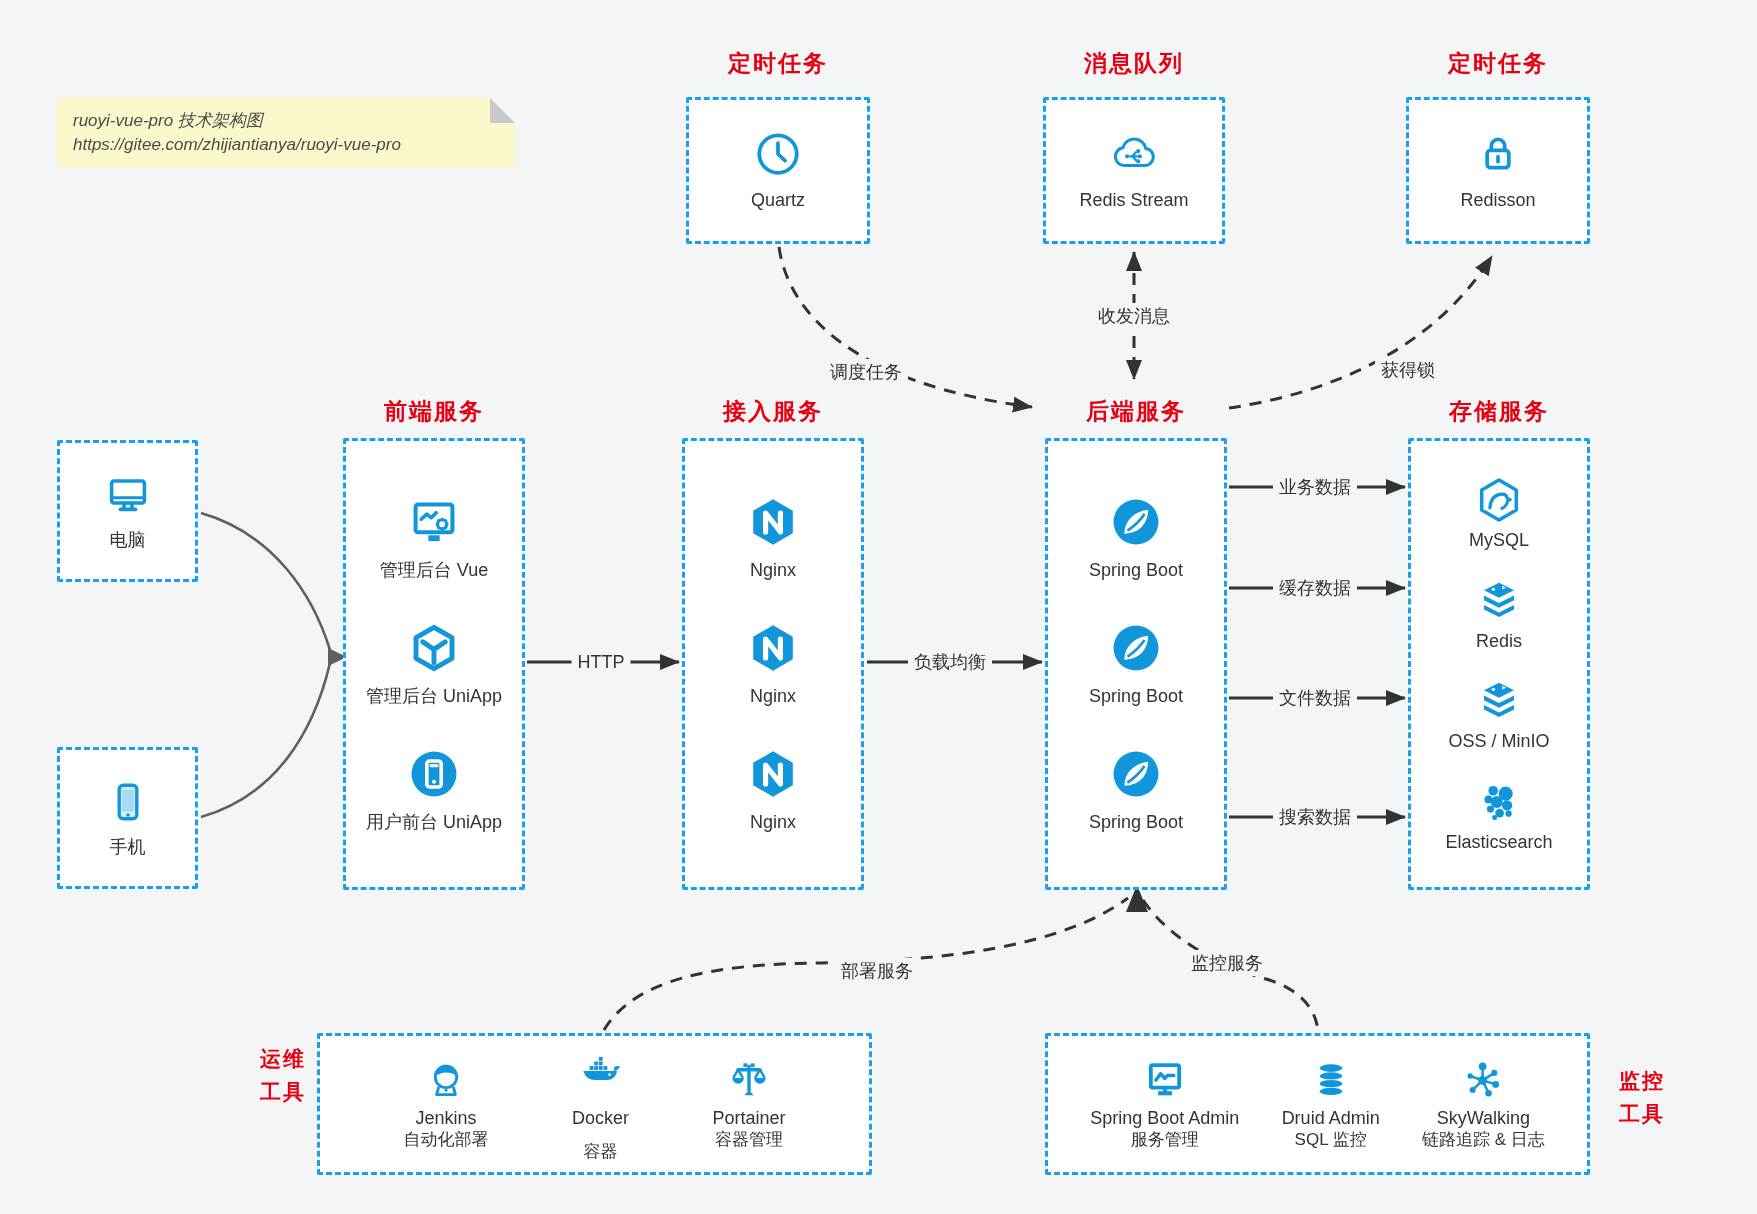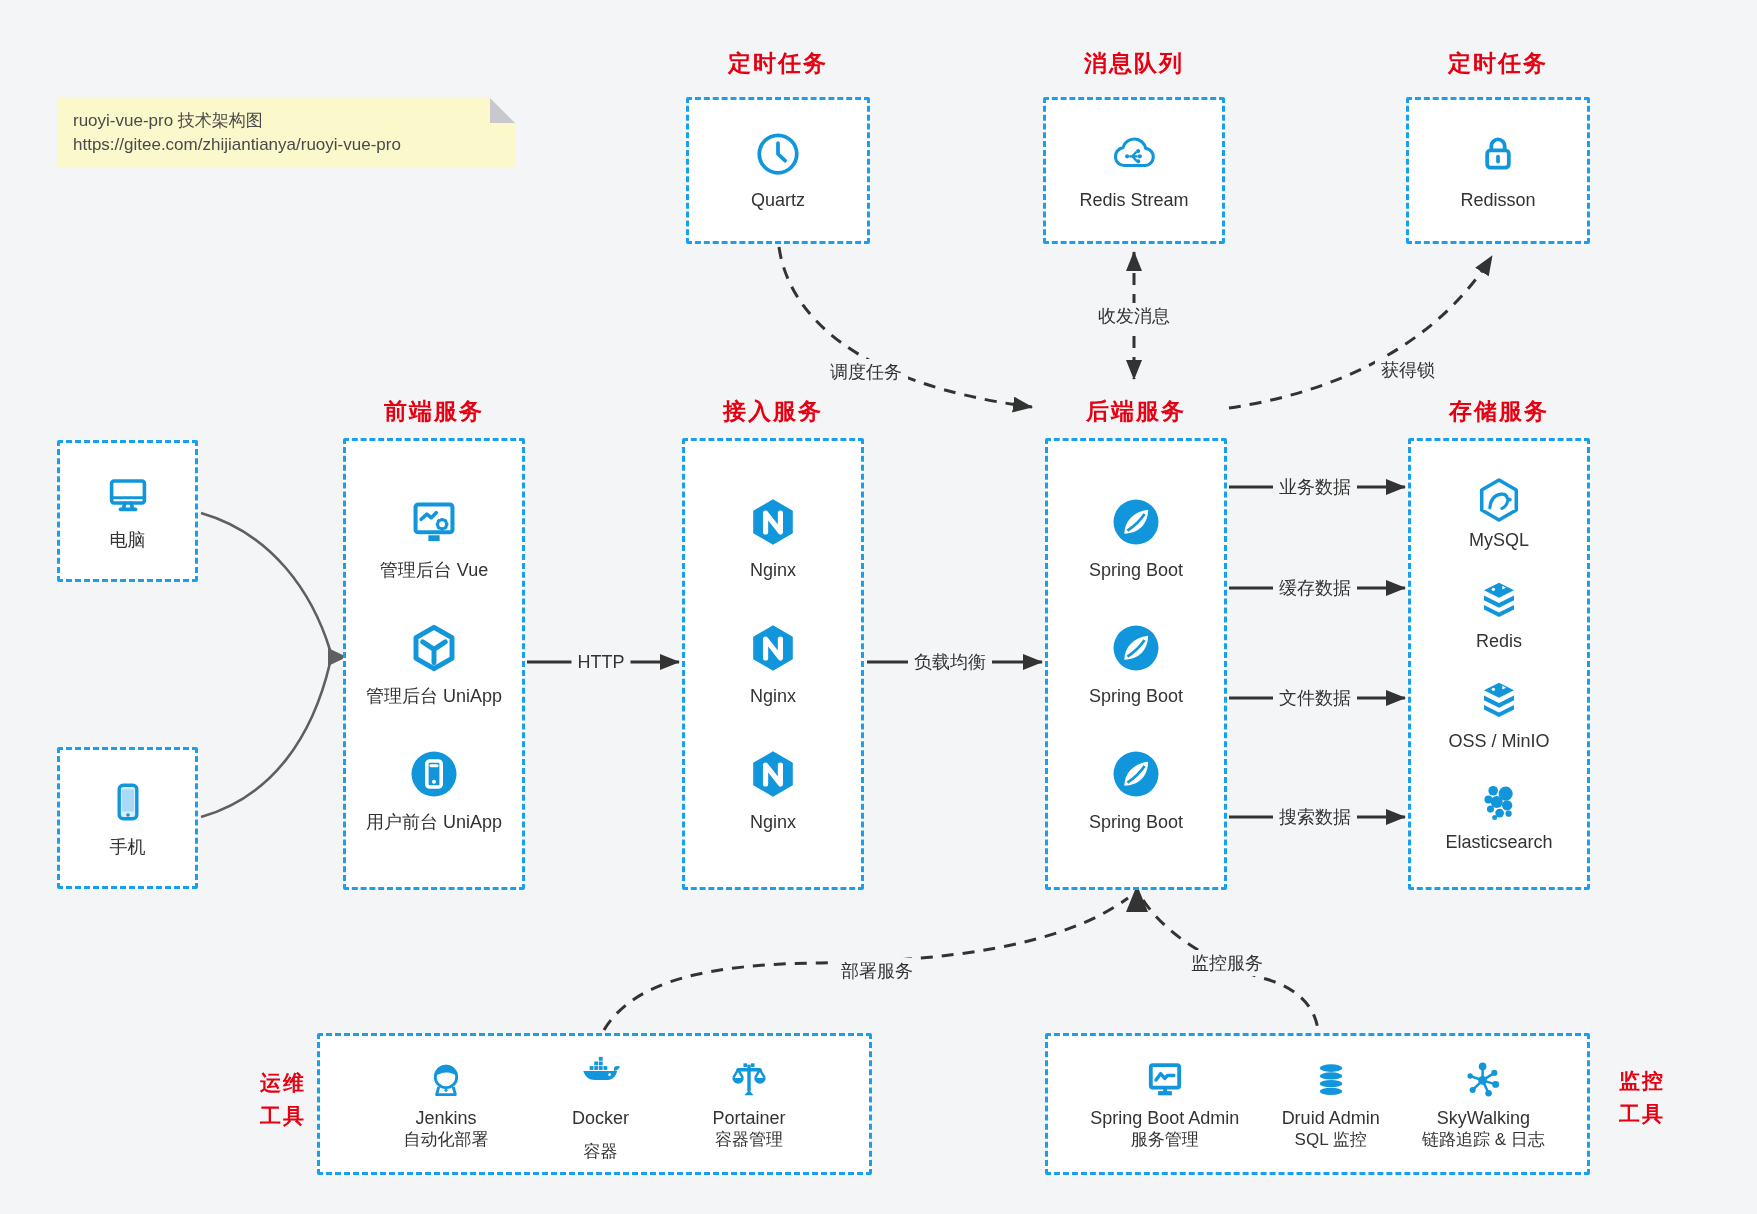--- a/index.html
+++ b/index.html
@@ -11,21 +11,21 @@
   .item{display:flex;flex-direction:column;align-items:center;gap:10px;}
   .icon{color:#1296db;display:block;}
   .i54{width:54px;height:54px;} .i50{width:50px;height:50px;} .i48{width:48px;height:48px;} .i46{width:46px;height:46px;}
   .label{font-size:18px;color:#333;white-space:nowrap;line-height:1.25;text-align:center;}
   .sub{font-size:17px;color:#333;white-space:nowrap;line-height:1.3;text-align:center;}
   .gtitle{position:absolute;transform:translateX(-50%);color:#e60012;font-weight:bold;font-size:23px;letter-spacing:2px;white-space:nowrap;}
   .side-red{position:absolute;color:#e60012;font-weight:bold;font-size:21px;line-height:33px;text-align:center;letter-spacing:2px;}
   .edge-label{position:absolute;transform:translate(-50%,-50%);background:#f4f5f6;padding:1px 6px;font-size:18px;color:#333;white-space:nowrap;}
   .note{position:absolute;left:57px;top:98px;width:458px;height:70px;background:#fbf8cc;color:#4a4a4a;font-size:17px;line-height:24px;padding:11px 0 0 16px;box-sizing:border-box;}
   .note::after{content:"";position:absolute;top:0;right:0;width:0;height:0;border-top:25px solid #f4f5f6;border-left:25px solid #c9c9cd;}
-  .note div{white-space:nowrap;}
+  .note div{white-space:nowrap;font-style:italic;}
 </style>
 </head>
 <body>
 
 <div class="canvas">
 
   <svg width="0" height="0" style="position:absolute" aria-hidden="true">
     <defs>
       <symbol id="i-clock" viewBox="0 0 24 24">
         <circle cx="12" cy="12" r="9" fill="none" stroke="currentColor" stroke-width="1.8"></circle>
@@ -323,21 +323,21 @@
       <div class="label">OSS / MinIO</div>
     </div>
     <div class="item" style="gap:4px">
       <svg class="icon i50">
           <use href="#i-es"></use>
         </svg>
       <div class="label">Elasticsearch</div>
     </div>
   </div>
 
-  <div class="side-red" style="left:238px;top:1066px;width:90px">
+  <div class="side-red" style="left:238px;top:1042px;width:90px">
     <div>运维</div>
     <div>工具</div>
   </div>
   <div class="box row" style="left:317px;top:1033px;width:555px;height:142px">
     <div class="item" style="gap:4px">
       <svg class="icon i46">
           <use href="#i-jenkins"></use>
         </svg>
       <div class="label">Jenkins</div>
       <div class="sub" style="margin-top:-4px">自动化部署</div>

